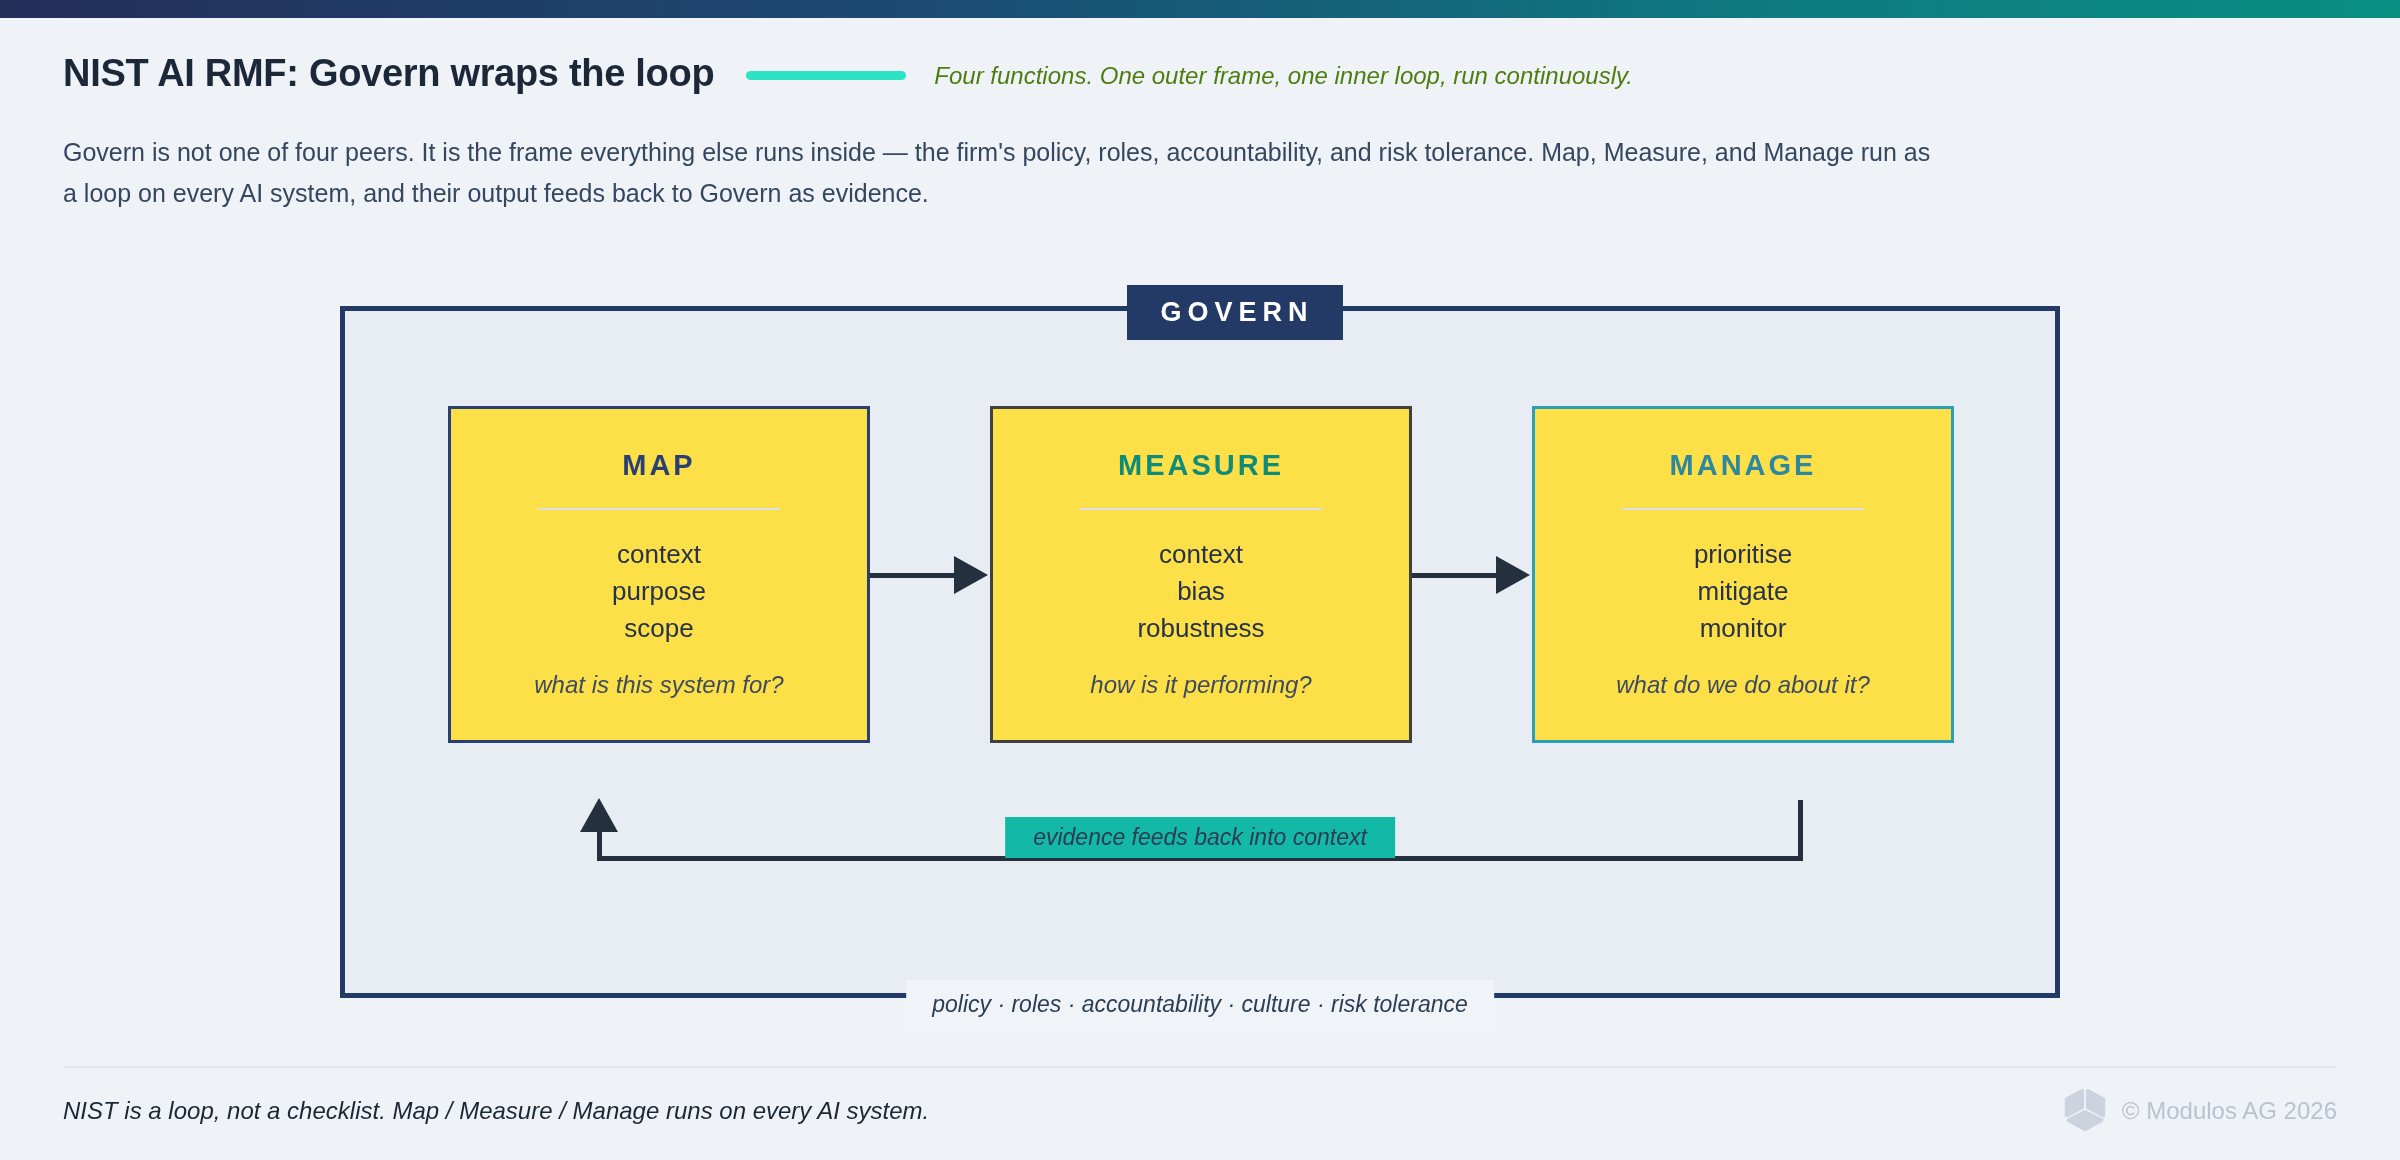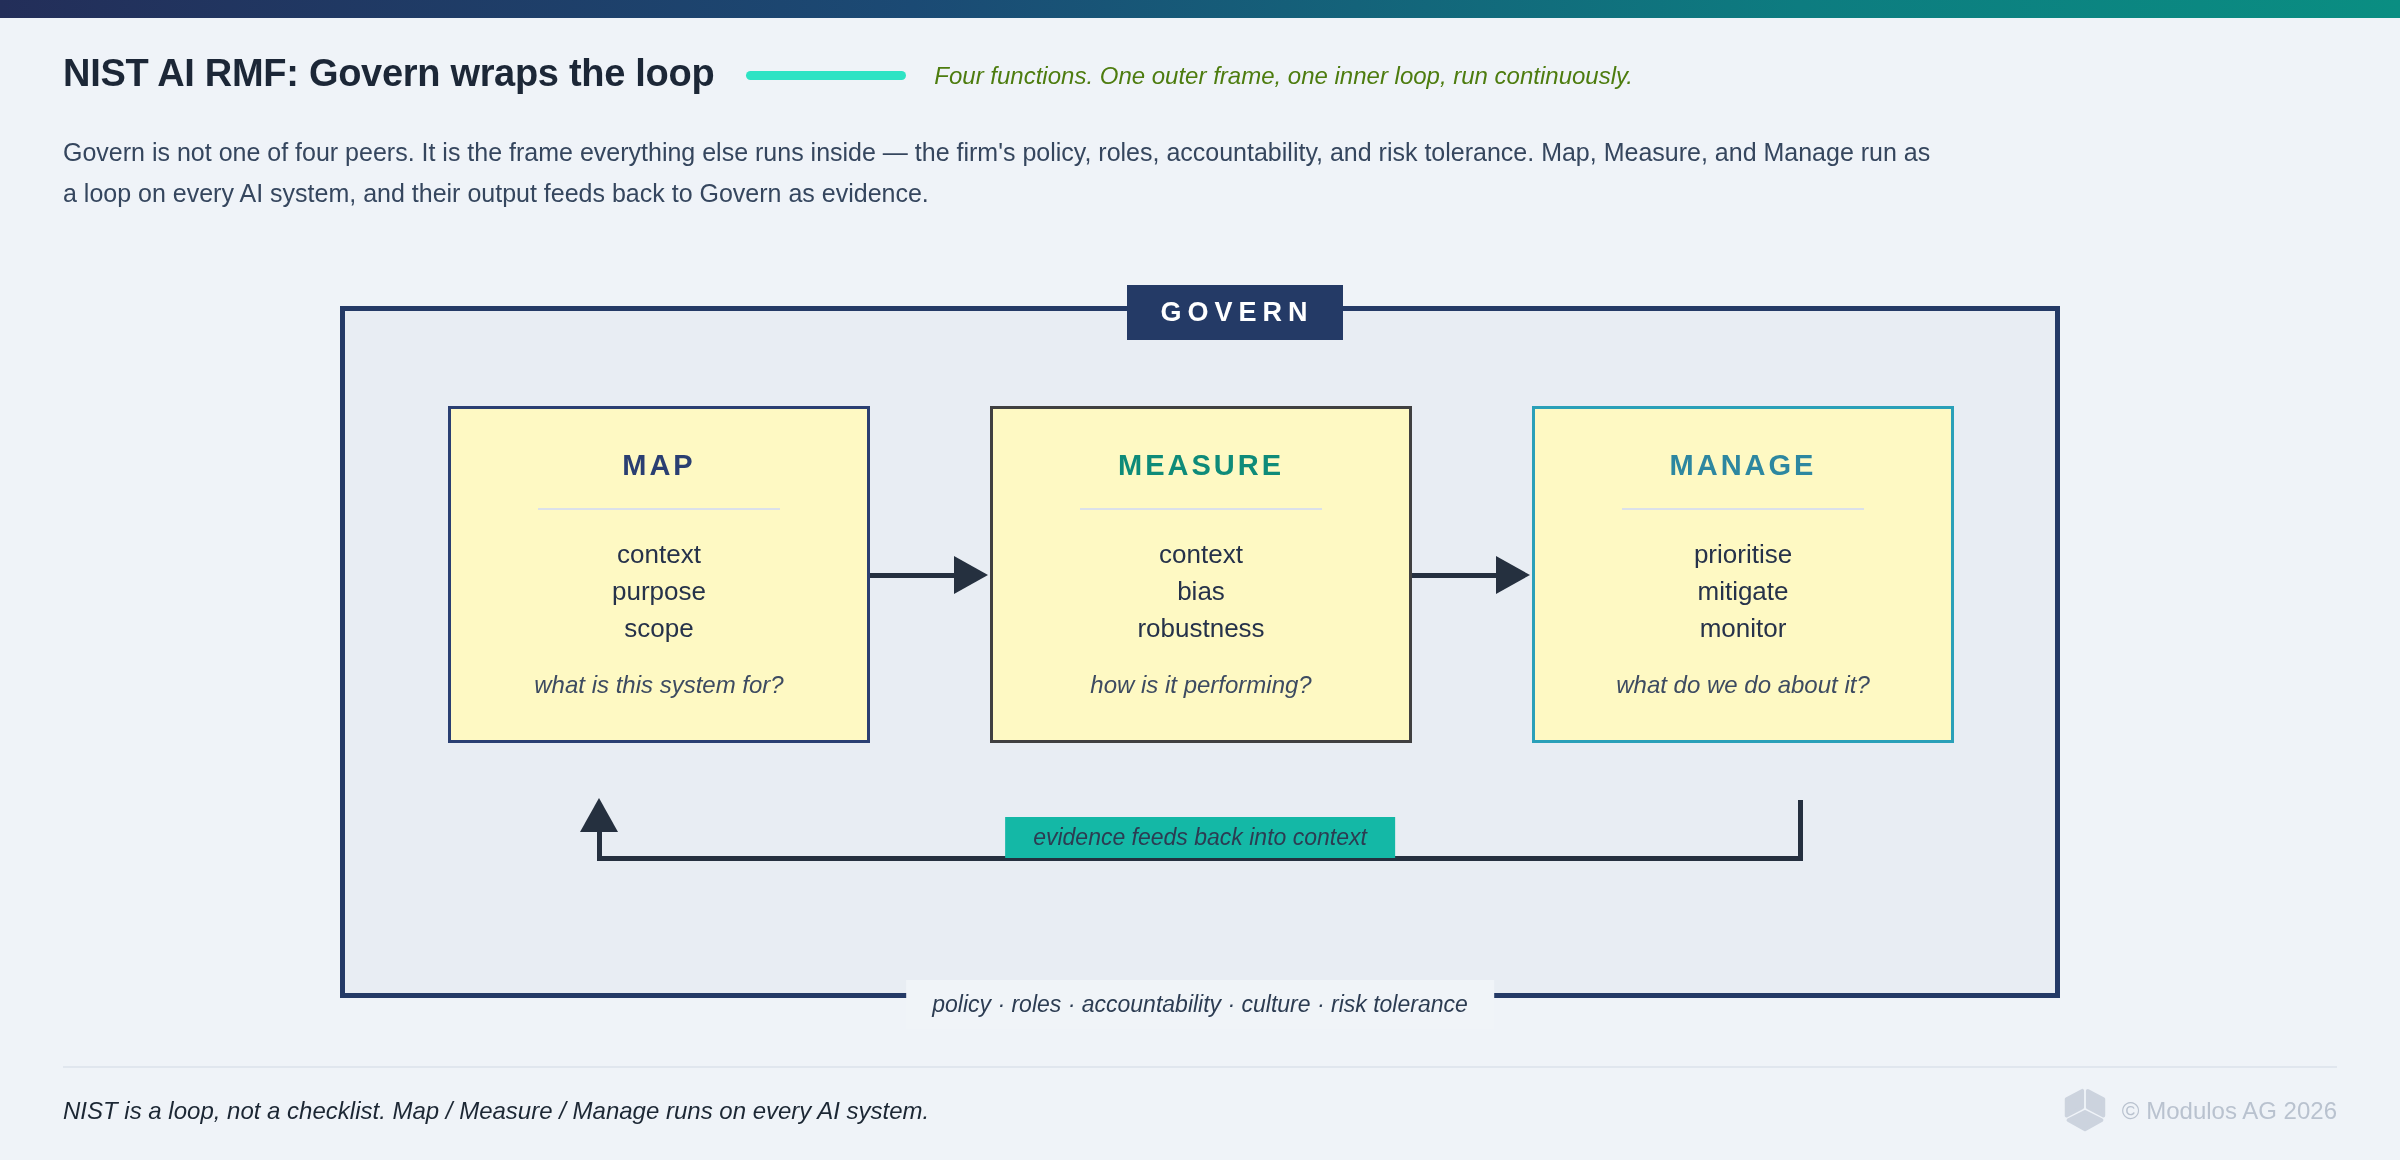--- a/index.html
+++ b/index.html
@@ -19,21 +19,21 @@
 
   
   .govern-box{position:absolute;left:340px;top:306px;width:1720px;height:692px;
     box-sizing:border-box;border:5px solid #243a66;background:#e8edf3;}
   .govern-tab{position:absolute;left:1102px;top:285px;width:216px;height:55px;background:#243a66;
     color:#ffffff;font-size:27px;font-weight:bold;letter-spacing:6px;
     display:flex;align-items:center;justify-content:center;z-index:3;padding-left:4px;box-sizing:border-box;margin-left:25px;}
 
   
   .func-box{position:absolute;top:406px;width:422px;height:337px;box-sizing:border-box;
-    background:#fef9c3;text-align:center;z-index:2;}
+    background:#fde047;text-align:center;z-index:2;}
   .func-box.map{left:448px;border:3px solid #2a3f72;}
   .func-box.measure{left:990px;border:3px solid #404040;}
   .func-box.manage{left:1532px;border:3px solid #2aa0b8;}
   .func-title{margin-top:40px;font-size:29px;font-weight:bold;letter-spacing:3px;}
   .map .func-title{color:#2a3f72;}
   .measure .func-title{color:#0e8b79;}
   .manage .func-title{color:#2d87a0;}
   .func-divider{width:242px;height:2px;background:#dbe1ea;margin:26px auto 0 auto;}
   .func-items{margin-top:26px;font-size:26px;line-height:37px;color:#26324a;}
   .func-question{margin-top:24px;font-size:24px;font-style:italic;color:#3d4b61;}

